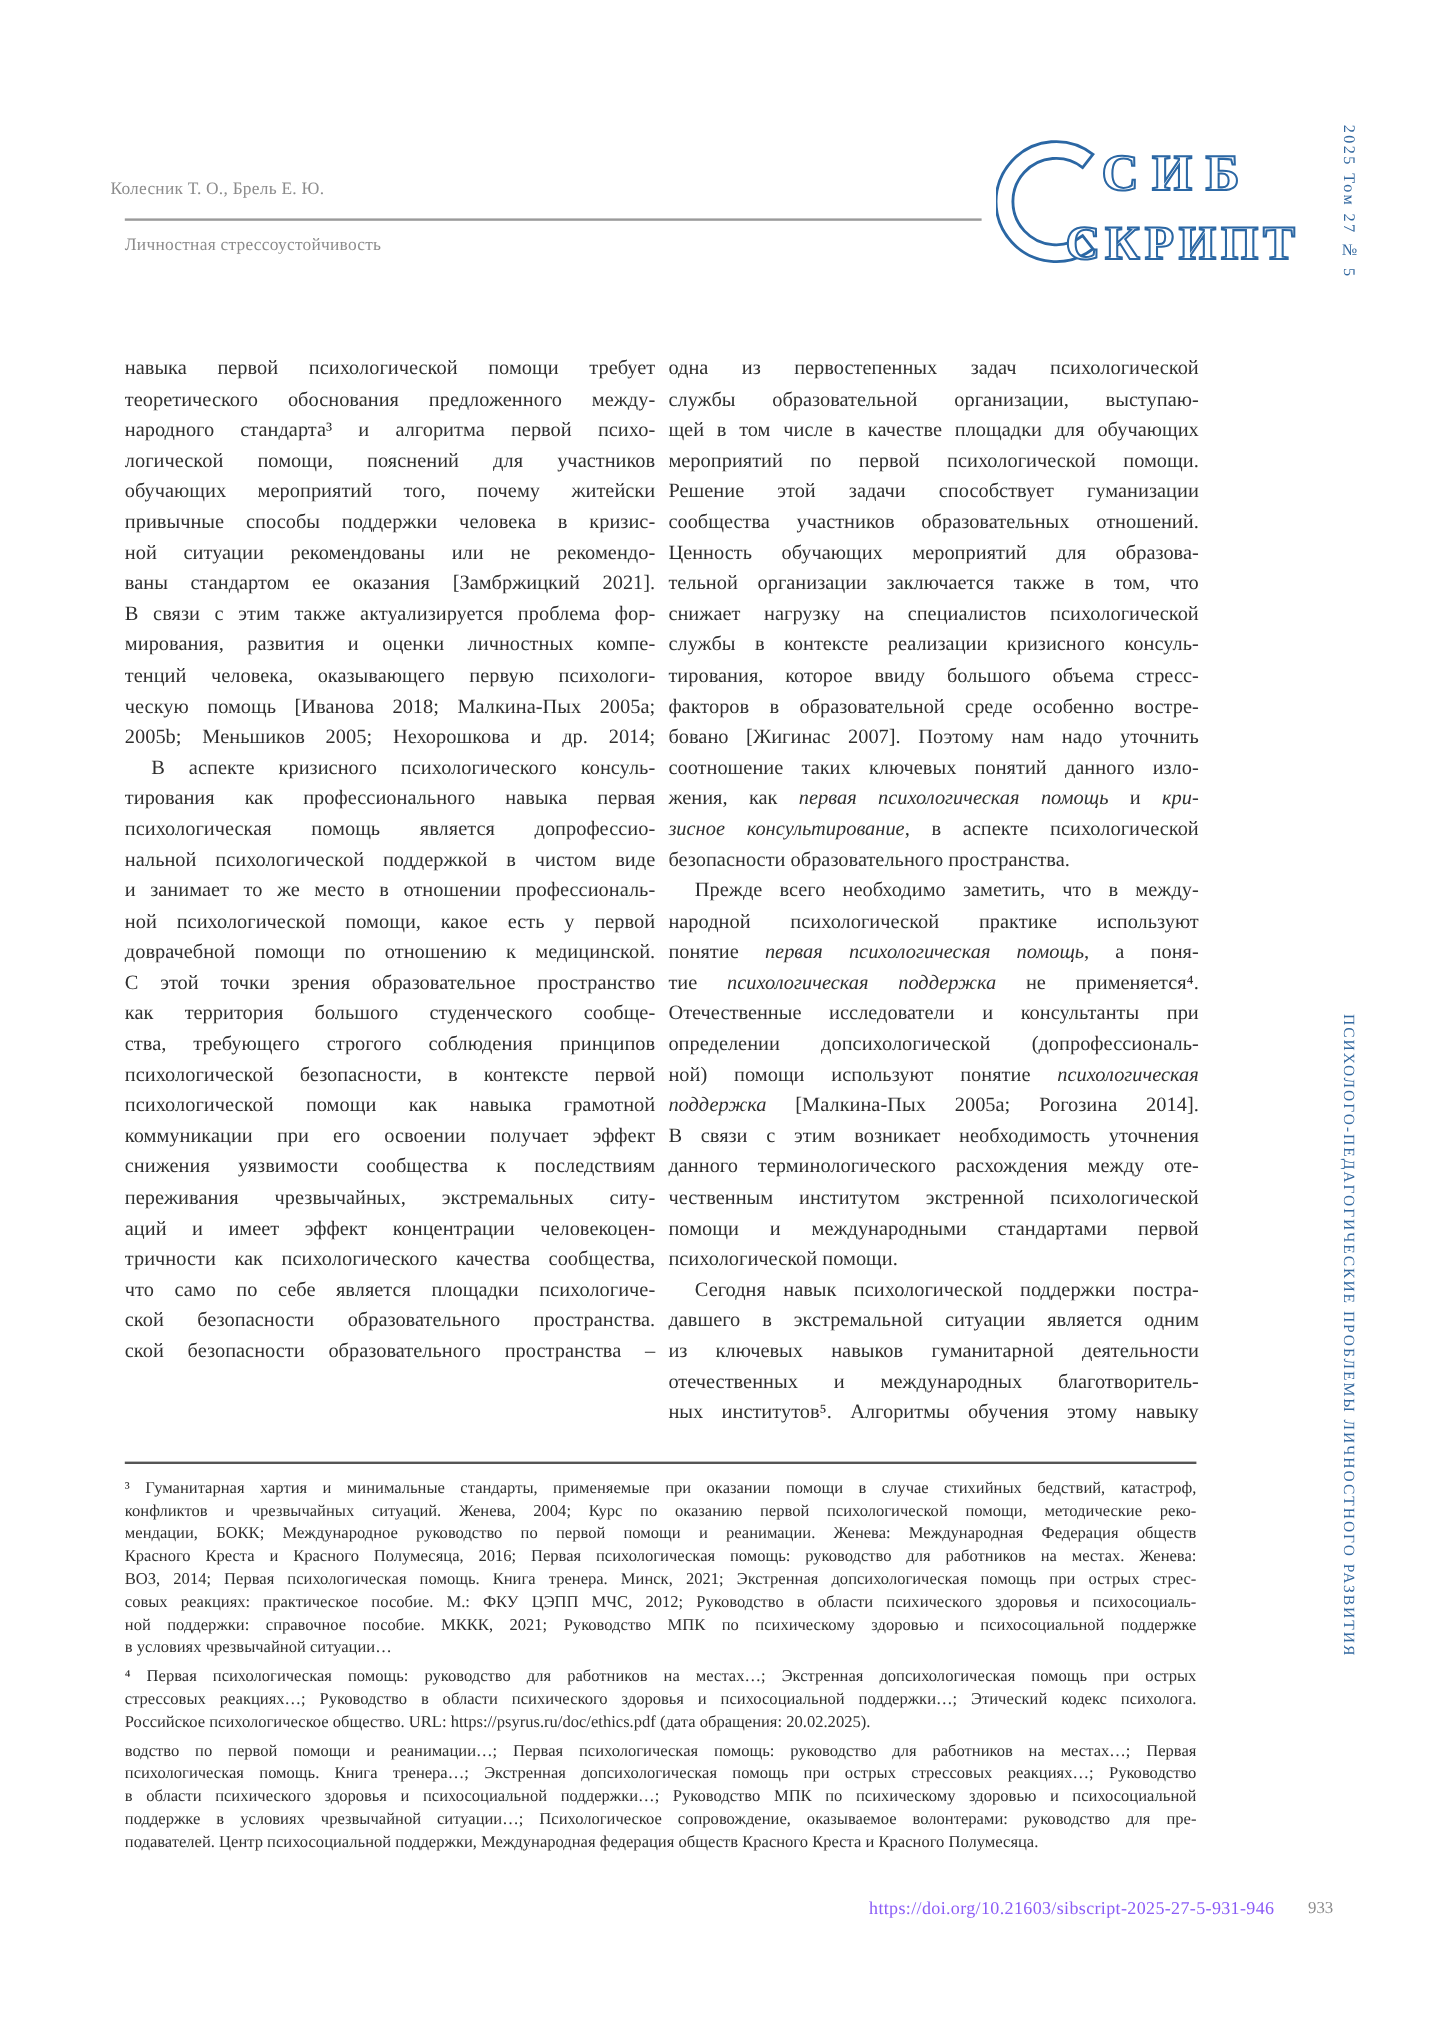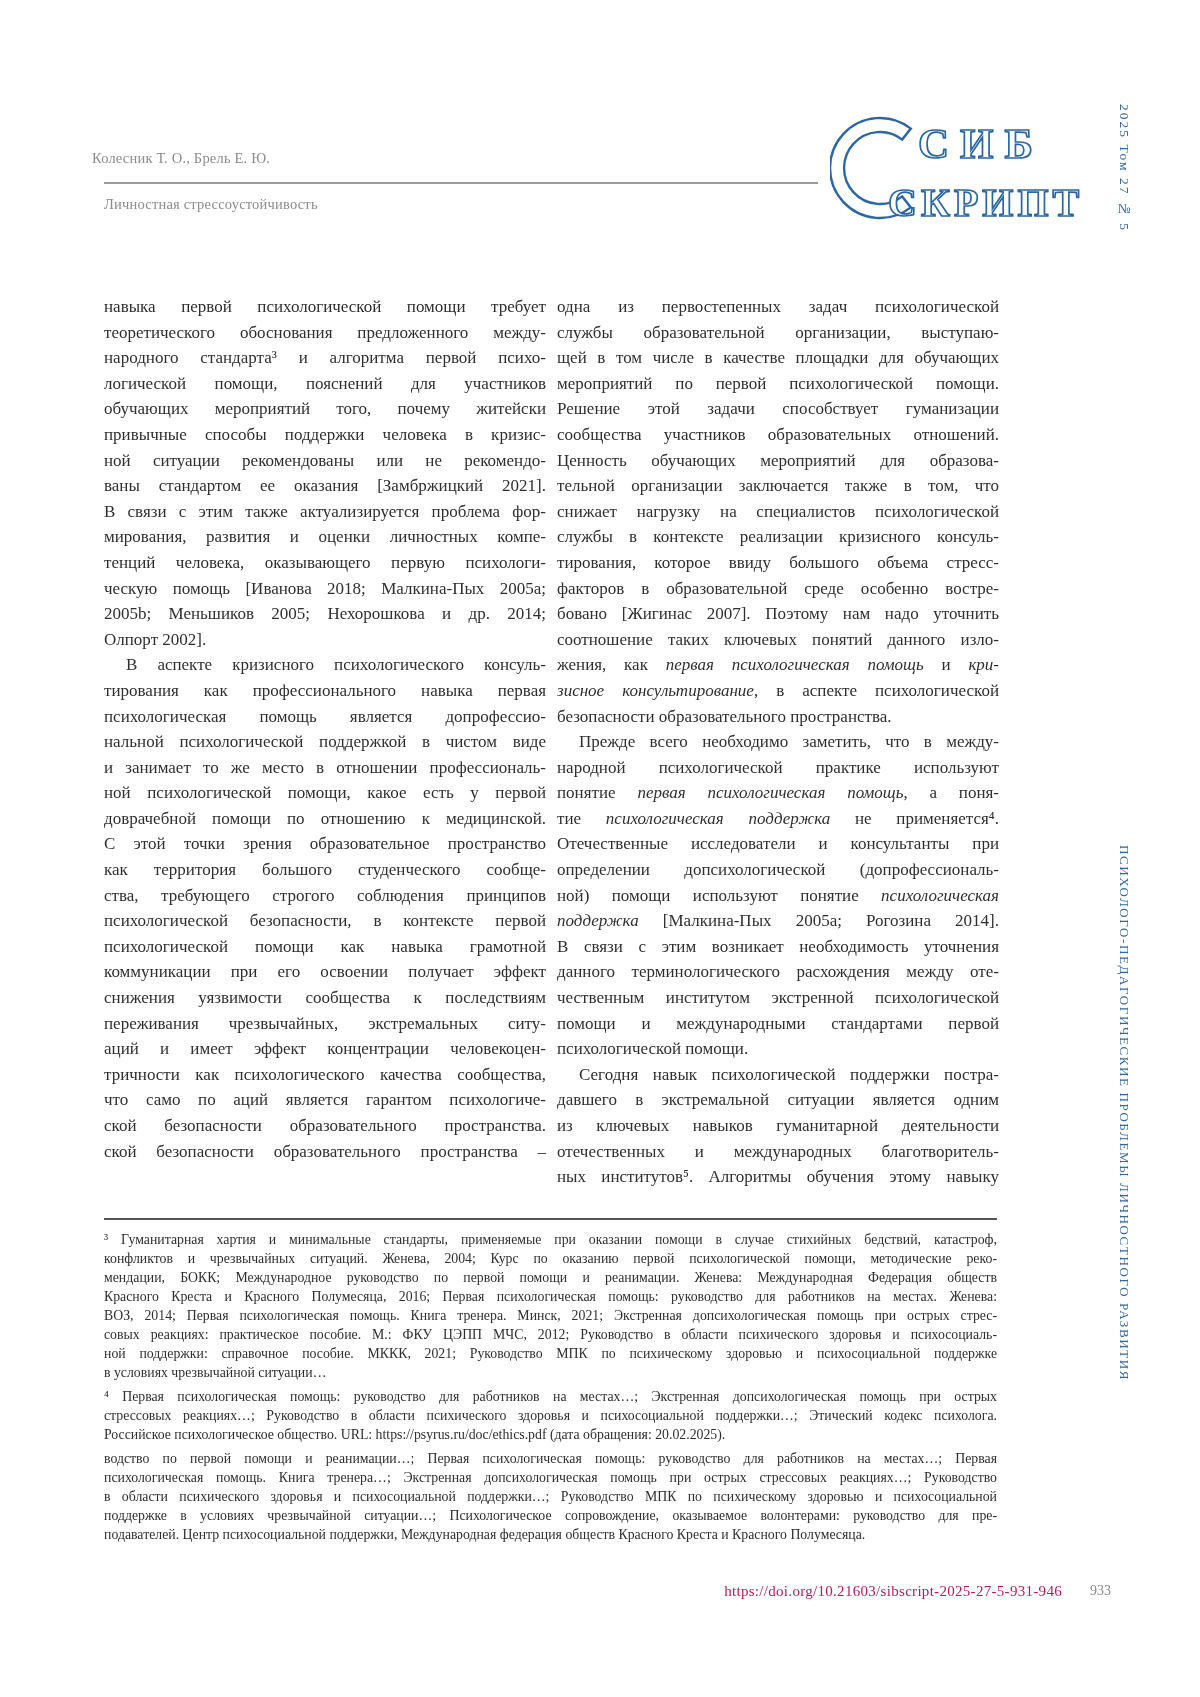--- a/index.html
+++ b/index.html
@@ -24,21 +24,21 @@
   .col-left{left:104px;}
   .col-right{left:557px;}
   .tl{text-align:justify;text-align-last:justify;}
   .tl-last{text-align-last:left;}
   .tl-indent{text-indent:22px;}
   
   .fn-rule{position:absolute;left:104px;top:1218px;width:893px;height:2px;background:#555;}
   .footnotes{position:absolute;left:104px;top:1230px;width:893px;font-size:13.8px;line-height:19px;}
   .footnotes .para{margin-bottom:5px;}
   
-  .doi{position:absolute;top:1583px;right:138px;font-size:15px;color:#be185d;letter-spacing:.3px;text-decoration:none;text-align:right;}
+  .doi{position:absolute;top:1583px;right:138px;font-size:15px;color:#8b5cf6;letter-spacing:.3px;text-decoration:none;text-align:right;}
   .pagenum{position:absolute;top:1583px;left:1090px;font-size:14px;color:#8a8a8a;}
   i{font-style:italic;}
 </style>
 </head>
 <body>
 
 <div class="page">
 
   <div class="authors">Колесник Т. О., Брель Е. Ю.</div>
   <div class="head-rule"></div>
@@ -63,41 +63,40 @@
         <div class="tl">логической помощи, пояснений для участников</div>
         <div class="tl">обучающих мероприятий того, почему житейски</div>
         <div class="tl">привычные способы поддержки человека в кризис-</div>
         <div class="tl">ной ситуации рекомендованы или не рекомендо-</div>
         <div class="tl">ваны стандартом ее оказания [Замбржицкий 2021].</div>
         <div class="tl">В связи с этим также актуализируется проблема фор-</div>
         <div class="tl">мирования, развития и оценки личностных компе-</div>
         <div class="tl">тенций человека, оказывающего первую психологи-</div>
         <div class="tl">ческую помощь [Иванова 2018; Малкина-Пых 2005a;</div>
         <div class="tl">2005b; Меньшиков 2005; Нехорошкова и др. 2014;</div>
-        <div class="tl tl-last">Олпорт 2002].</div>
       </div>
       <div class="para">
         <div class="tl tl-indent">В аспекте кризисного психологического консуль-</div>
         <div class="tl">тирования как профессионального навыка первая</div>
         <div class="tl">психологическая помощь является допрофессио-</div>
         <div class="tl">нальной психологической поддержкой в чистом виде</div>
         <div class="tl">и занимает то же место в отношении профессиональ-</div>
         <div class="tl">ной психологической помощи, какое есть у первой</div>
         <div class="tl">доврачебной помощи по отношению к медицинской.</div>
         <div class="tl">С этой точки зрения образовательное пространство</div>
         <div class="tl">как территория большого студенческого сообще-</div>
         <div class="tl">ства, требующего строгого соблюдения принципов</div>
         <div class="tl">психологической безопасности, в контексте первой</div>
         <div class="tl">психологической помощи как навыка грамотной</div>
         <div class="tl">коммуникации при его освоении получает эффект</div>
         <div class="tl">снижения уязвимости сообщества к последствиям</div>
         <div class="tl">переживания чрезвычайных, экстремальных ситу-</div>
         <div class="tl">аций и имеет эффект концентрации человекоцен-</div>
         <div class="tl">тричности как психологического качества сообщества,</div>
-        <div class="tl">что само по аций является гарантом психологиче-</div>
+        <div class="tl">что само по себе является площадки психологиче-</div>
         <div class="tl">ской безопасности образовательного пространства.</div>
         <div class="tl">ской безопасности образовательного пространства –</div>
       </div>
     </div>
   <div class="col col-right">
       <div class="para">
         <div class="tl">одна из первостепенных задач психологической</div>
         <div class="tl">службы образовательной организации, выступаю-</div>
         <div class="tl">щей в том числе в качестве площадки для обучающих</div>
         <div class="tl">мероприятий по первой психологической помощи.</div>

